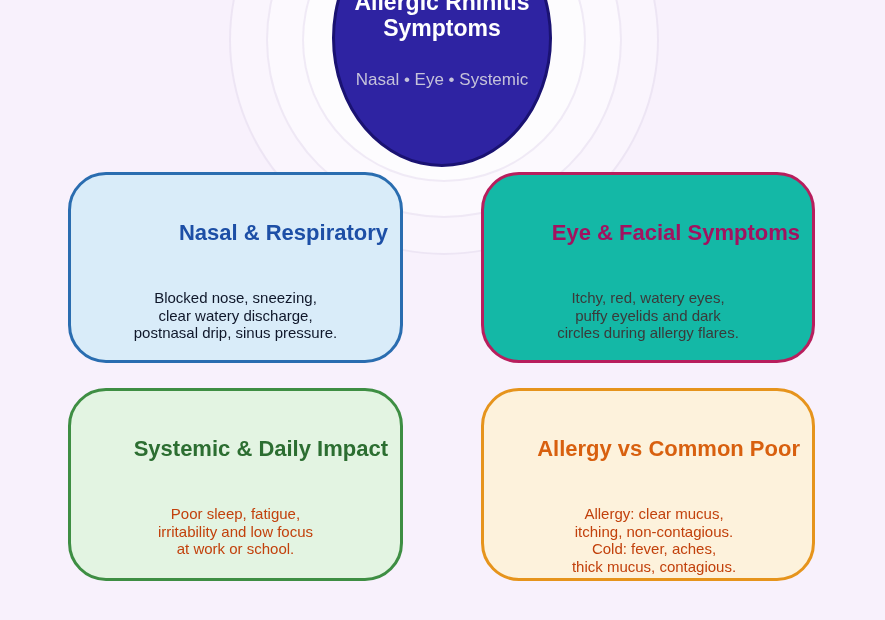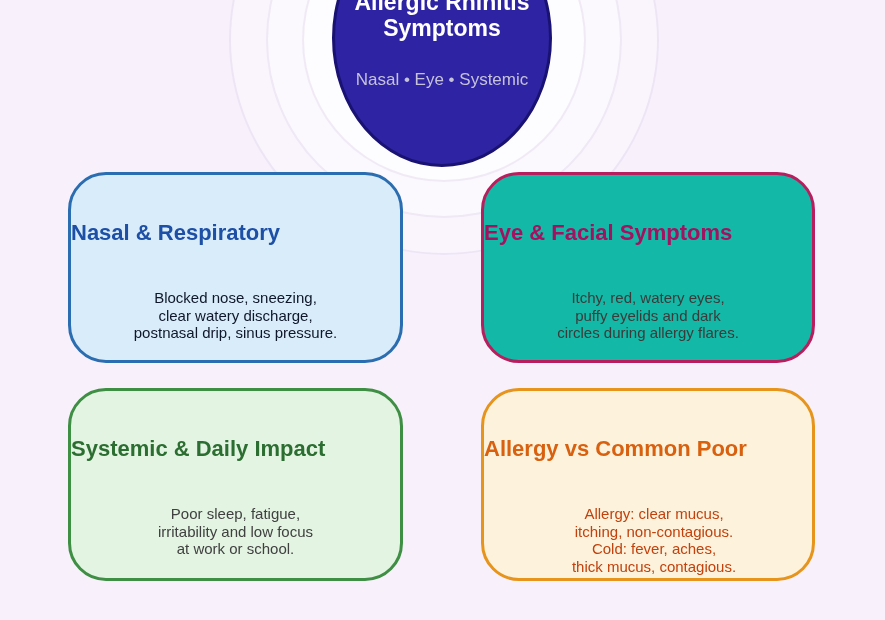--- a/index.html
+++ b/index.html
@@ -77,21 +77,21 @@
   }
   .card-tl { left: 68px;  top: 172px; height: 191px; }
   .card-tr { left: 481px; top: 172px; height: 191px; width: 334px; }
   .card-bl { left: 68px;  top: 388px; height: 193px; text-decoration: underline; }
   .card-br { left: 481px; top: 388px; height: 193px; width: 334px; }
   .card-title {
     position: absolute;
     top: 44px;
     left: 0;
     right: 12px;
-    text-align: left;
+    text-align: right;
     font-size: 22px;
     line-height: 27px;
     font-weight: bold;
   }
   .card-body {
     position: absolute;
     top: 114px;
     left: 0;
     right: 0;
     text-align: center;
@@ -125,21 +125,21 @@
 
   <div class="card card-tr" style="background: #14b8a6; border-color: rgb(184, 30, 93);">
     <div class="card-title" style="color: rgb(162, 18, 96);">Eye &amp; Facial Symptoms</div>
     <div class="card-body" style="color: rgb(58, 58, 58);">Itchy, red, watery eyes,
 puffy eyelids and dark
 circles during allergy flares.</div>
   </div>
 
   <div class="card card-bl" style="background: rgb(227, 244, 226); border-color: rgb(62, 142, 67);">
     <div class="card-title" style="color: rgb(44, 110, 49);">Systemic &amp; Daily Impact</div>
-    <div class="card-body" style="color: #404040;">Poor sleep, fatigue,
+    <div class="card-body" style="color: #c2410c;">Poor sleep, fatigue,
 irritability and low focus
 at work or school.</div>
   </div>
 
   <div class="card card-br" style="background: rgb(253, 242, 220); border-color: rgb(230, 148, 28);">
     <div class="card-title" style="color: rgb(216, 96, 15);">Allergy vs Common Poor</div>
     <div class="card-body" style="color: #c2410c; padding-left: 12px;">Allergy: clear mucus,
 itching, non-contagious.
 Cold: fever, aches,
 thick mucus, contagious.</div>

